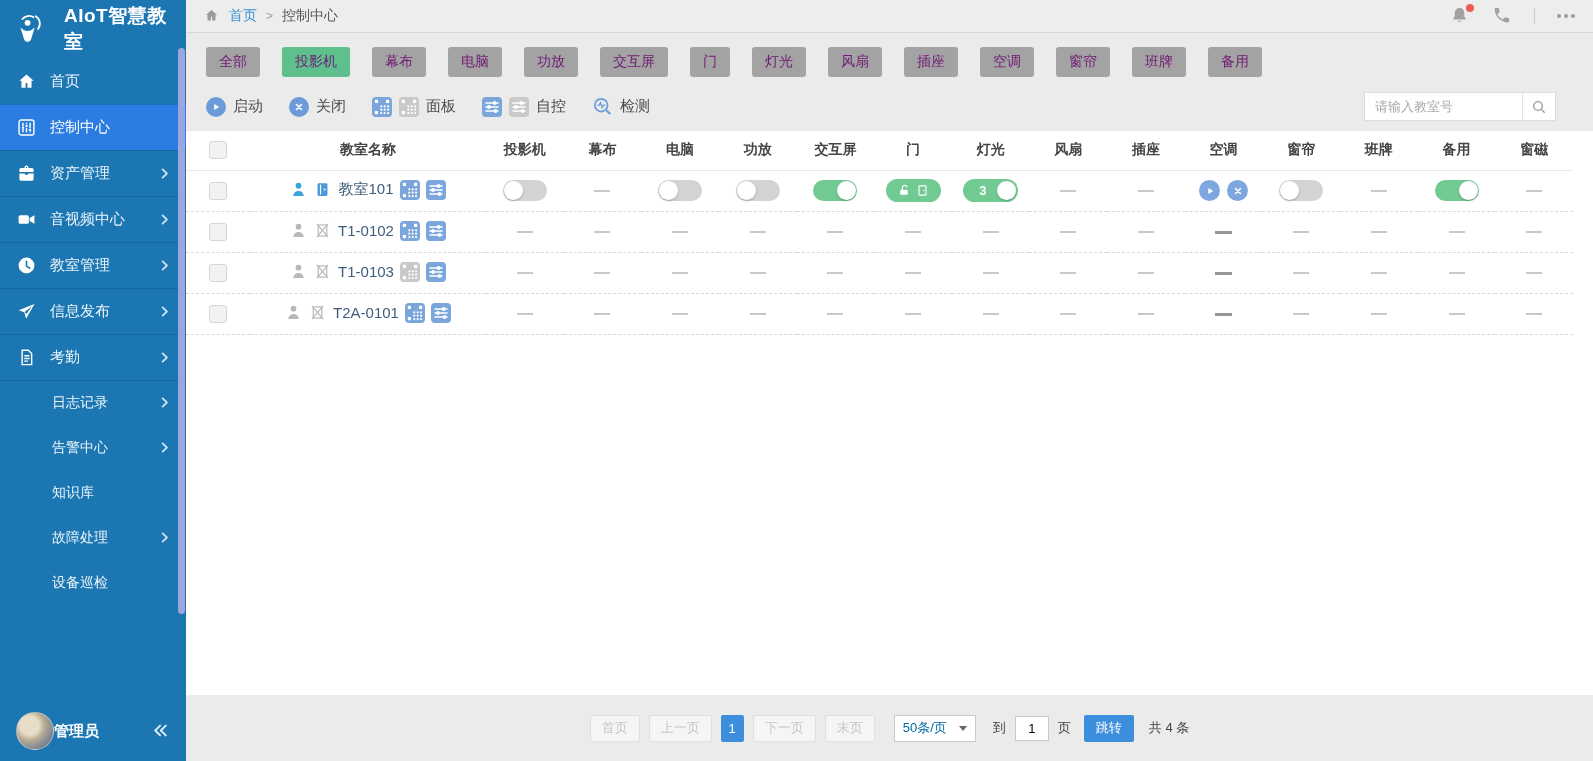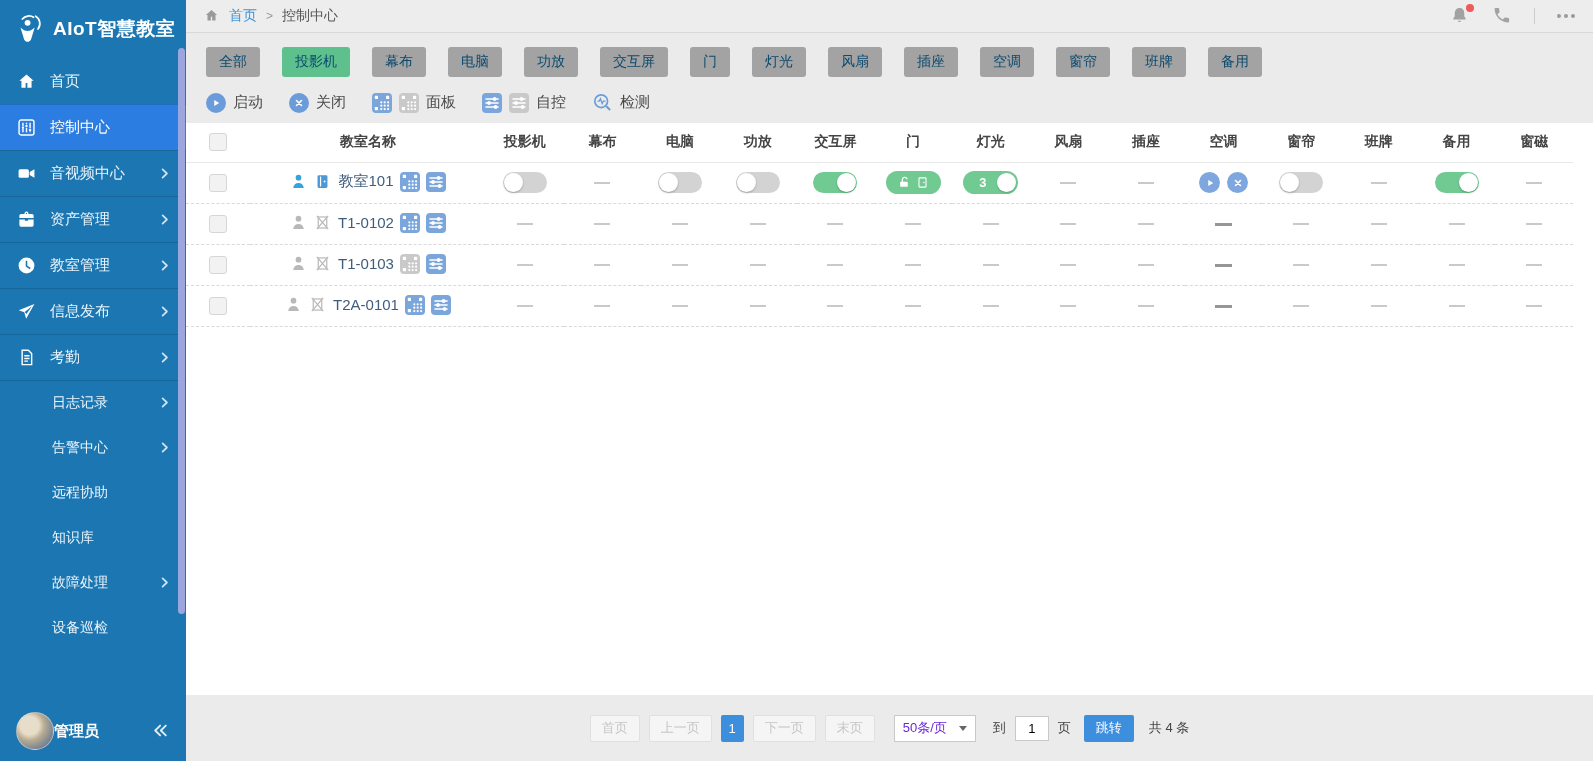--- a/index.html
+++ b/index.html
@@ -2,21 +2,21 @@
 <html><head>
 <meta charset="utf-8">
 <style>
 *{box-sizing:border-box;margin:0;padding:0}
 html,body{background:#ebebeb}
 body{font-family:"Liberation Sans","DejaVu Sans",sans-serif;-webkit-font-smoothing:antialiased}
 .app{width:1593px;height:761px;display:flex;overflow:hidden;position:relative;background:#ebebeb}
 
 
 .sidebar{width:186px;flex-shrink:0;background:#1b76b2;color:#eef6fc;display:flex;flex-direction:column;position:relative}
-.logo{height:58px;display:flex;align-items:center;padding-left:10px;gap:5px;flex-shrink:0}
+.logo{height:58px;display:flex;align-items:center;padding-left:10px;gap:16px;flex-shrink:0}
 .logo-icon{width:38px;height:38px;display:inline-flex}
 .logo-icon svg{width:38px;height:38px}
 .logo-text{font-size:19px;font-weight:bold;color:#fff;letter-spacing:.5px}
 .side-menu{display:flex;flex-direction:column}
 .side-item{height:46px;display:flex;align-items:center;padding:0 14px 0 16px;cursor:pointer;font-size:15px;color:#eaf4fb}
 .side-item.divided{border-top:1px solid rgba(10,56,88,.25)}
 .side-item.active{background:#2b7de2;color:#fff}
 .side-item.sub{height:45px;padding-left:52px;font-size:14px}
 .si-icon{width:20px;height:20px;margin-right:14px;display:inline-flex;align-items:center;justify-content:center;color:#fff}
 .si-icon svg{width:19px;height:19px}
@@ -43,21 +43,21 @@
 .topbar-right{margin-left:auto;display:flex;align-items:center;gap:22px}
 .tb-icon{position:relative;width:20px;height:20px;display:inline-flex;color:#a2a2a2;cursor:pointer}
 .tb-icon svg{width:19px;height:19px}
 .red-dot{position:absolute;top:-2px;right:-4px;width:8px;height:8px;background:#f05a5a;border-radius:50%}
 .tb-divider{width:1px;height:16px;background:#ccc}
 .dots{display:flex;gap:3px;cursor:pointer;align-items:center;height:20px}
 .dots i{width:4px;height:4px;border-radius:50%;background:#9a9a9a}
 
 .content{flex:1;display:flex;flex-direction:column;min-height:0}
 .filters{display:flex;gap:22px;padding:14px 0 6px 20px}
-.filter-btn{height:30px;padding:0 13px;border:none;border-radius:3px;background:#a3a3a3;color:#0c4a6e;font-size:14px;cursor:pointer;font-family:inherit;white-space:nowrap}
+.filter-btn{height:30px;padding:0 13px;border:none;border-radius:3px;background:#a3a3a3;color:#701a75;font-size:14px;cursor:pointer;font-family:inherit;white-space:nowrap}
 .filter-btn.active{background:#5ec08d}
 
 .toolbarrow{display:flex;align-items:center;padding:9px 20px 10px;gap:26px}
 .tool{display:flex;align-items:center;gap:7px;font-size:15px;color:#4a4a4a;cursor:pointer}
 .cicon{width:20px;height:20px;border-radius:50%;background:#6b9cd9;display:inline-flex;align-items:center;justify-content:center;flex-shrink:0}
 .cicon svg{width:12px;height:12px}
 .sqicon{width:20px;height:20px;display:inline-flex}
 .sqicon svg{width:20px;height:20px}
 .blue{color:#7ba6db}
 .gray{color:#c9c9c9}
@@ -96,21 +96,21 @@
 .light-num{position:absolute;left:16px;top:0;line-height:23px;color:#fff;font-size:13px;font-weight:bold}
 .pill-knob{position:absolute;right:2px;top:2px;width:19px;height:19px;background:#fff;border-radius:50%;box-shadow:0 1px 2px rgba(0,0,0,.2)}
 .ac-group{display:inline-flex;gap:7px;align-items:center;vertical-align:middle}
 .cbtn{width:21px;height:21px;border-radius:50%;background:#7da7de;display:inline-flex;align-items:center;justify-content:center;cursor:pointer}
 .cbtn svg{width:12px;height:12px}
 
 
 .footerbar{height:66px;background:#ebebeb;display:flex;align-items:center;justify-content:center;gap:9px;font-size:13px;color:#444;flex-shrink:0}
 .pg-btn{height:27px;padding:0 11px;background:#f5f5f5;border:1px solid #e0e0e0;color:#c6c6c6;font-size:13px;display:flex;align-items:center;border-radius:2px;font-family:inherit}
 .pg-current{min-width:23px;height:27px;padding:0 4px;background:#3e8ede;color:#fff;display:flex;align-items:center;justify-content:center;border-radius:2px;font-size:13px}
-.pg-select{height:27px;border:1px solid #c9c9c9;background:#fff;display:flex;align-items:center;padding:0 8px;gap:12px;color:#6d28d9;cursor:pointer;margin-left:10px}
+.pg-select{height:27px;border:1px solid #c9c9c9;background:#fff;display:flex;align-items:center;padding:0 8px;gap:12px;color:#0369a1;cursor:pointer;margin-left:10px}
 .caret{width:0;height:0;border-left:4px solid transparent;border-right:4px solid transparent;border-top:5px solid #666}
 .pg-label{margin-left:8px}
 .pg-input{width:34px;height:25px;border:1px solid #c9c9c9;text-align:center;font-size:13px;font-family:inherit;outline:none;background:#fff}
 .pg-jump{height:27px;padding:0 12px;background:#3e8ede;color:#fff;border:none;border-radius:2px;font-size:13px;font-family:inherit;cursor:pointer;margin-left:4px}
 .pg-total{margin-left:6px;color:#444}
 </style>
 </head>
 <body>
 
 <div class="app">
@@ -144,38 +144,38 @@
               <circle cx="7.5" cy="12.2" r="1.5" fill="currentColor" stroke="none"></circle>
               <circle cx="12" cy="10" r="1.5" fill="currentColor" stroke="none"></circle>
               <circle cx="16.5" cy="15.2" r="1.5" fill="currentColor" stroke="none"></circle>
             </svg>
           </span>
           <span class="si-label">控制中心</span>
         </div>
         <div class="side-item divided">
           <span class="si-icon">
             <svg viewBox="0 0 24 24" fill="currentColor">
-              <rect x="2" y="6.5" width="13" height="11" rx="2"></rect>
-              <path d="m16 10.2 6-3.7v11l-6-3.7z"></path>
-            </svg>
-          </span>
-          <span class="si-label">音视频中心</span>
+              <path d="M9.5 5V4.3A2.3 2.3 0 0 1 11.8 2h.4a2.3 2.3 0 0 1 2.3 2.3V5H19a2 2 0 0 1 2 2v3.2H3V7a2 2 0 0 1 2-2zm1.8 0h1.4v-.7a.7.7 0 0 0-.7-.7.7.7 0 0 0-.7.7zM3 12h7v1.6h4V12h7v7a2 2 0 0 1-2 2H5a2 2 0 0 1-2-2z"></path>
+            </svg>
+          </span>
+          <span class="si-label">资产管理</span>
           <span class="si-chev">
             <svg viewBox="0 0 24 24" fill="none" stroke="currentColor" stroke-width="3.2" stroke-linecap="round" stroke-linejoin="round">
               <path d="m8.5 4.5 8 7.5-8 7.5"></path>
             </svg>
           </span>
         </div>
         <div class="side-item divided">
           <span class="si-icon">
             <svg viewBox="0 0 24 24" fill="currentColor">
-              <path d="M9.5 5V4.3A2.3 2.3 0 0 1 11.8 2h.4a2.3 2.3 0 0 1 2.3 2.3V5H19a2 2 0 0 1 2 2v3.2H3V7a2 2 0 0 1 2-2zm1.8 0h1.4v-.7a.7.7 0 0 0-.7-.7.7.7 0 0 0-.7.7zM3 12h7v1.6h4V12h7v7a2 2 0 0 1-2 2H5a2 2 0 0 1-2-2z"></path>
-            </svg>
-          </span>
-          <span class="si-label">资产管理</span>
+              <rect x="2" y="6.5" width="13" height="11" rx="2"></rect>
+              <path d="m16 10.2 6-3.7v11l-6-3.7z"></path>
+            </svg>
+          </span>
+          <span class="si-label">音视频中心</span>
           <span class="si-chev">
             <svg viewBox="0 0 24 24" fill="none" stroke="currentColor" stroke-width="3.2" stroke-linecap="round" stroke-linejoin="round">
               <path d="m8.5 4.5 8 7.5-8 7.5"></path>
             </svg>
           </span>
         </div>
         <div class="side-item divided">
           <span class="si-icon">
             <svg viewBox="0 0 24 24" fill="currentColor">
               <path d="M12 2a10 10 0 1 0 0 20 10 10 0 0 0 0-20zm1 10.4 4.2 2.5-1 1.7L11 13.2V6h2z"></path>
@@ -223,23 +223,20 @@
             </svg>
           </span>
         </div>
         <div class="side-item sub">
           <span class="si-label">告警中心</span>
           <span class="si-chev">
             <svg viewBox="0 0 24 24" fill="none" stroke="currentColor" stroke-width="3.2" stroke-linecap="round" stroke-linejoin="round">
               <path d="m8.5 4.5 8 7.5-8 7.5"></path>
             </svg>
           </span>
-        </div>
-        <div class="side-item sub">
-          <span class="si-label">远程协助</span>
         </div>
         <div class="side-item sub">
           <span class="si-label">知识库</span>
         </div>
         <div class="side-item sub">
           <span class="si-label">故障处理</span>
           <span class="si-chev">
             <svg viewBox="0 0 24 24" fill="none" stroke="currentColor" stroke-width="3.2" stroke-linecap="round" stroke-linejoin="round">
               <path d="m8.5 4.5 8 7.5-8 7.5"></path>
             </svg>
@@ -405,20 +402,29 @@
         <div class="tool">
           <span class="detect-icon">
               <svg viewBox="0 0 24 24" fill="none" stroke="currentColor" stroke-width="1.9">
                 <circle cx="10.5" cy="10.5" r="7.3"></circle>
                 <path d="m20.7 20.7-4.4-4.4" stroke-width="2.4"></path>
                 <path d="M6.3 10.5h2l1.4-2.8 1.9 5.6 1.4-2.8h2.4" stroke-width="1.5"></path>
               </svg>
             </span>
           <span>检测</span>
         </div>
+        <div class="searchbox">
+          <input type="text" placeholder="请输入教室号" style="">
+          <span class="search-btn">
+              <svg viewBox="0 0 24 24" fill="none" stroke="currentColor" stroke-width="2">
+                <circle cx="10.5" cy="10.5" r="6.5"></circle>
+                <path d="m15.6 15.6 4.9 4.9"></path>
+              </svg>
+            </span>
+        </div>
       </div>
 
       <div class="table-wrap">
         <table>
           <colgroup>
               <col style="width:64px">
               <col style="width:236px">
             </colgroup>
           <thead>
               <tr>

